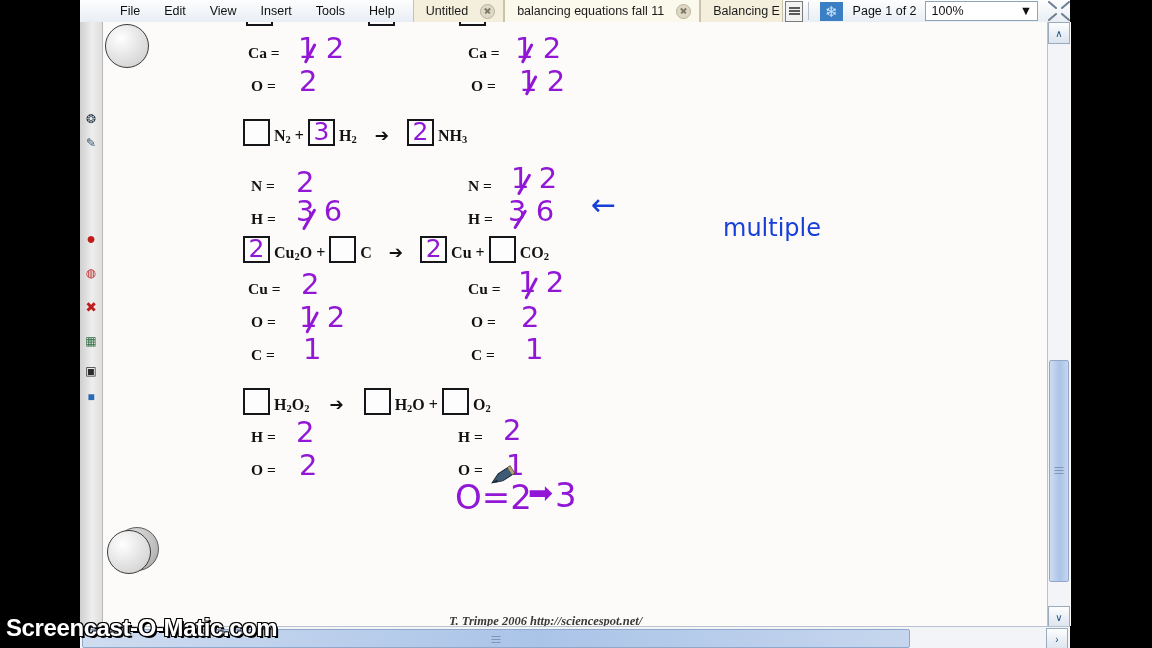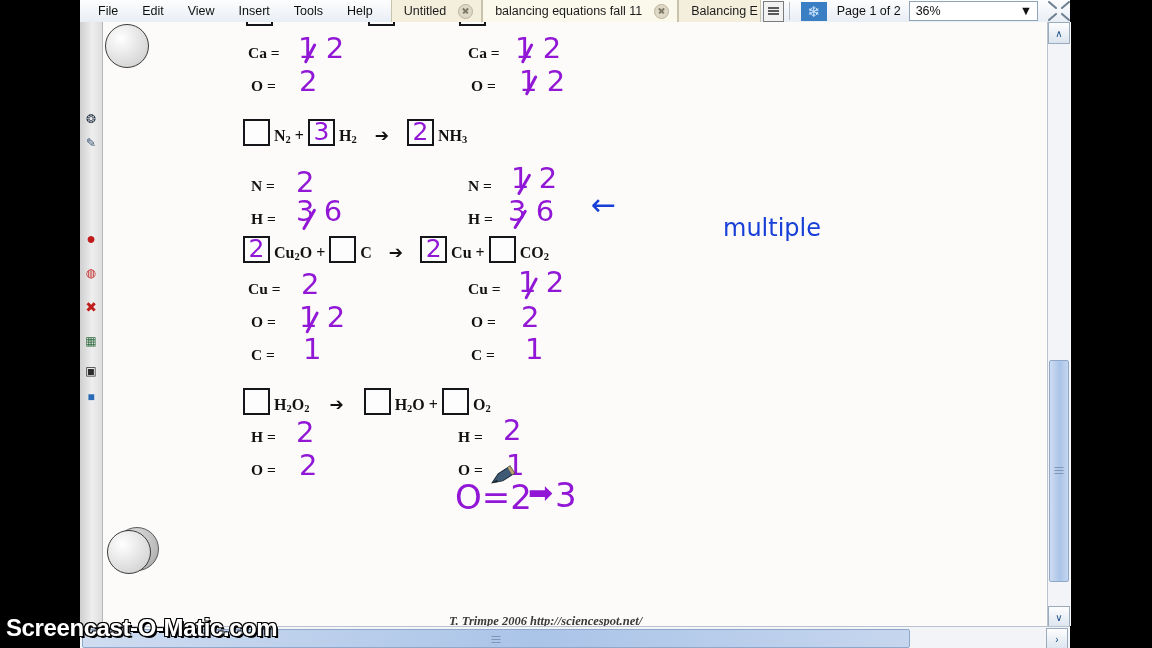--- a/index.html
+++ b/index.html
@@ -3,21 +3,21 @@
 <meta charset="utf-8">
 <style>
   html,body{margin:0;padding:0;background:#000;}
   body{width:1152px;height:648px;overflow:hidden;font-family:"Liberation Sans",sans-serif;}
   #app{position:relative;width:1152px;height:648px;background:#000;}
 
   
   .topbar{position:absolute;left:80px;top:0;width:990px;height:22px;
           background:linear-gradient(#fdfdfd,#e8eef5);border-bottom:1px solid #9bb0c4;
           display:flex;align-items:center;}
-  .menu{display:flex;align-items:center;height:22px;padding-left:6px;}
+  .menu{display:flex;align-items:center;height:22px;padding-left:28px;}
   .menu-item{font-size:12.5px;color:#101010;padding:0 12px;line-height:22px;white-space:nowrap;}
   .tabstrip{display:flex;align-items:center;height:22px;margin-left:6px;}
   .tab{height:22px;display:flex;align-items:center;padding:0 8px 0 12px;
        font-size:12.5px;color:#1b1b1b;white-space:nowrap;
        background:#f4efdc;border-left:1px solid #c9c3ab;border-right:1px solid #c9c3ab;}
   .tab.active{background:#fbf8ec;}
   .tab.truncated{max-width:72px;overflow:hidden;padding-right:2px;}
   .tabclose{display:inline-block;width:13px;height:13px;margin-left:12px;border-radius:50%;
             background:#ded8c4;border:1px solid #b9b2a0;position:relative;flex:none;}
   .tabclose:before,.tabclose:after{content:"";position:absolute;left:2.5px;top:5.5px;width:7px;height:1.5px;background:#7d7868;}
@@ -119,21 +119,21 @@
         <i></i>
         <i></i>
         <i></i>
       </div>
     <div class="tb-sep"></div>
     <div class="snow">
       <span>❄</span>
     </div>
     <div class="pagelabel">Page 1 of 2</div>
     <div class="zoomsel">
-      <span>36%</span>
+      <span>100%</span>
       <span class="zoomcaret">▼</span>
     </div>
     <div class="expand">
       <svg width="22" height="20" viewBox="0 0 22 20">
         <g stroke="#6d7f90" stroke-width="2" fill="none" stroke-linecap="round">
           <path d="M1 1 L8 7 M21 1 L14 7 M1 19 L8 13 M21 19 L14 13"></path>
         </g>
       </svg>
     </div>
   </div>

